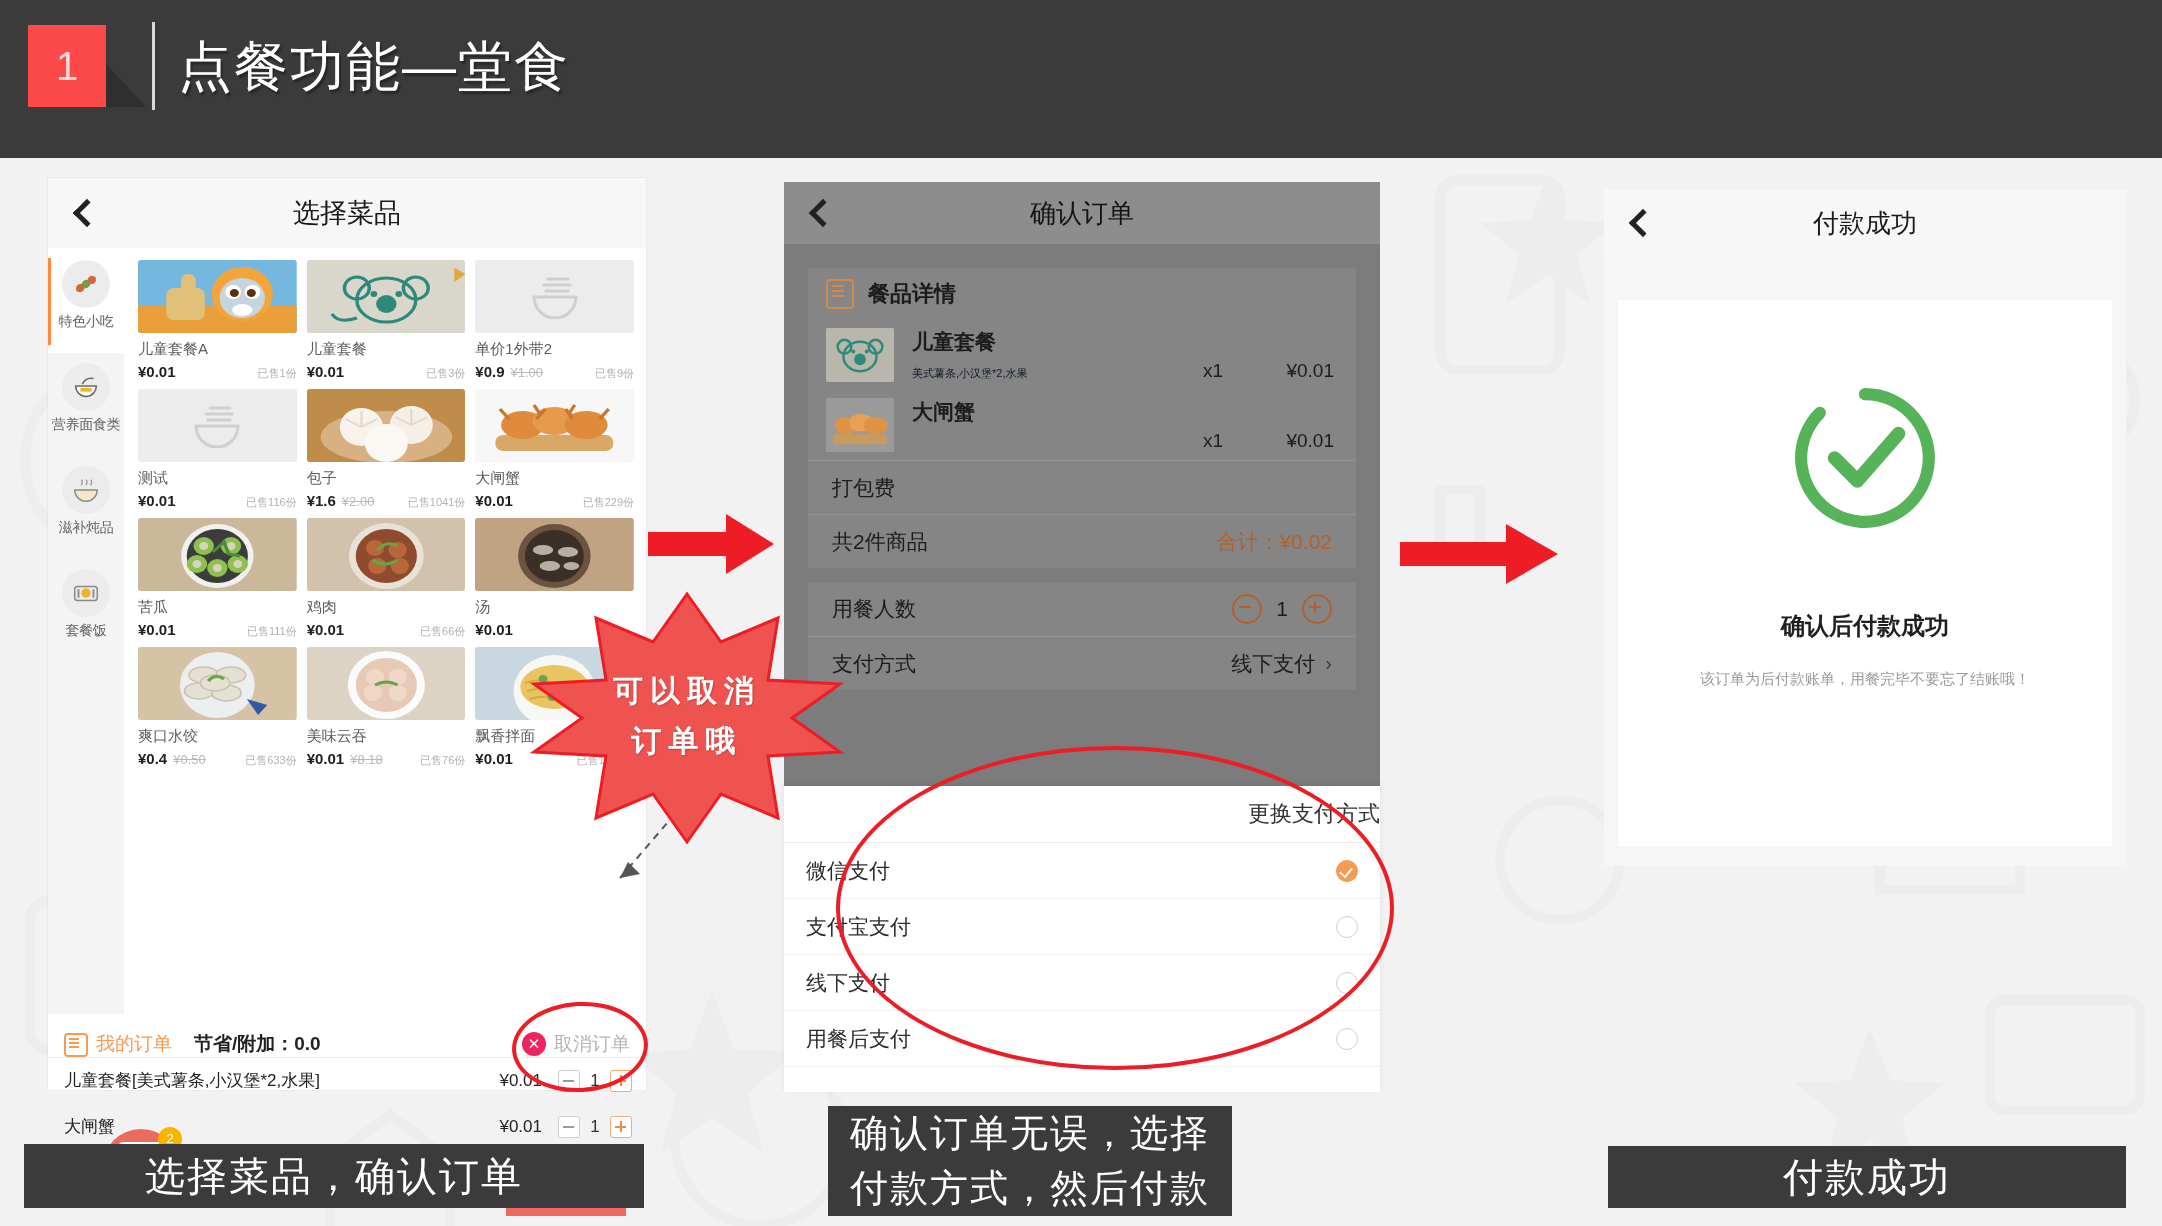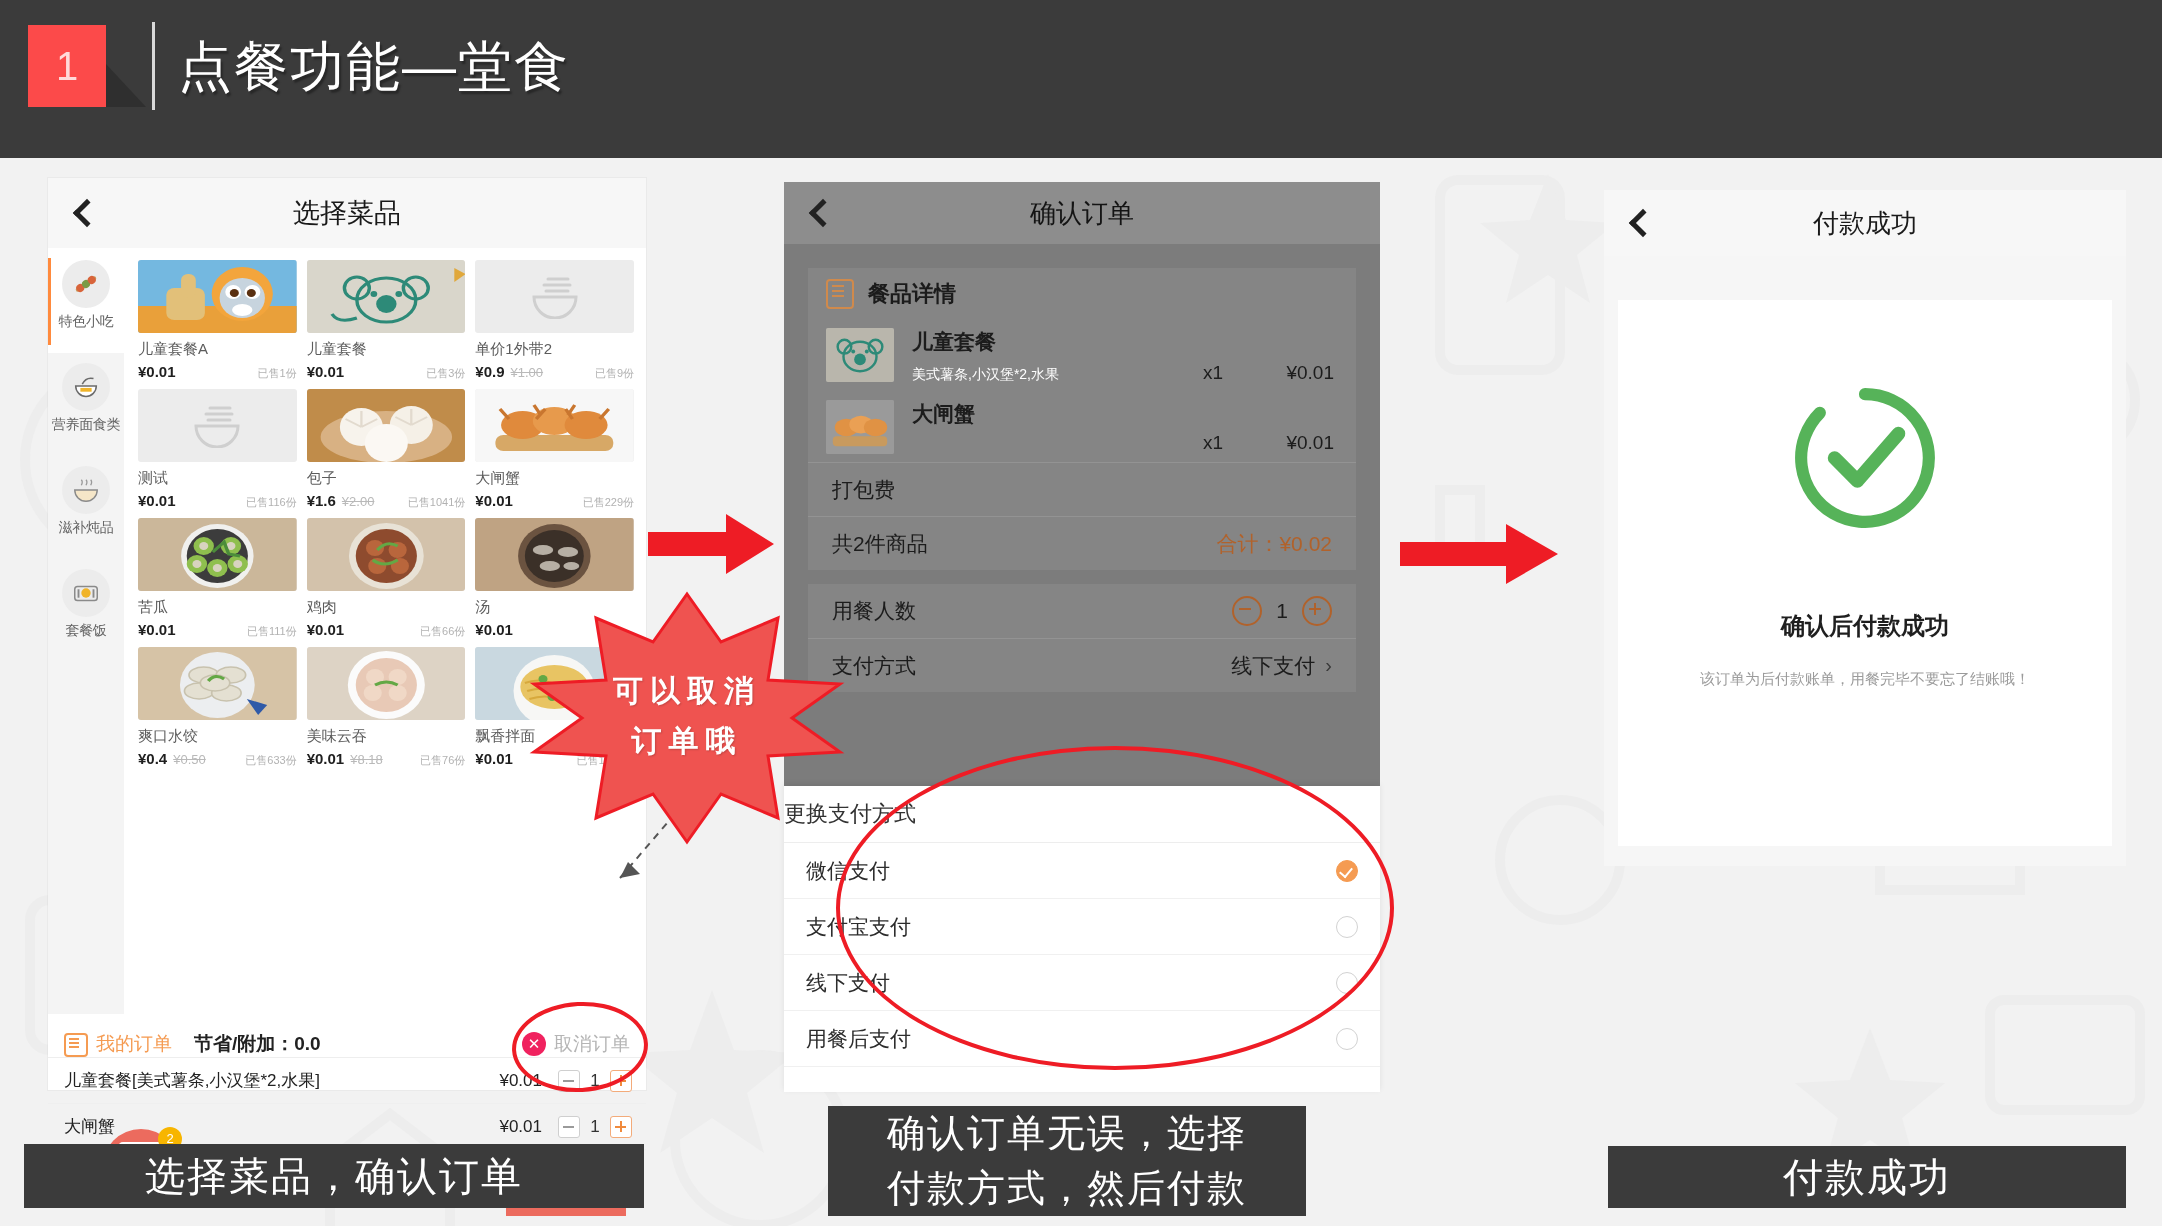--- a/index.html
+++ b/index.html
@@ -153,21 +153,21 @@
   .p2-sec-icon{width:24px;height:26px;border:2px solid #d08a4c;border-radius:4px;position:relative;}
   .p2-sec-icon:before{
     content:"";position:absolute;left:4px;top:4px;width:12px;height:2px;background:#d08a4c;
     box-shadow:0 5px 0 #d08a4c,0 10px 0 #d08a4c;
   }
   .p2-sec-title{font-size:22px;color:#1b1b1b;margin-left:14px;font-weight:bold;}
   .p2-item{display:flex;padding:8px 22px 8px 18px;align-items:flex-start;}
   .p2-item-img{width:68px;height:54px;background:#9a9a9a;flex:none;overflow:hidden;border-radius:2px;}
   .p2-item-mid{margin-left:18px;flex:1;}
   .p2-item-name{font-size:21px;color:#1c1c1c;font-weight:bold;}
-  .p2-item-desc{font-size:14px;color:#ffffff;margin-top:10px;}
+  .p2-item-desc{font-size:11px;color:#0f172a;margin-top:10px;}
   .p2-item-qty{width:70px;text-align:center;font-size:19px;color:#1c1c1c;align-self:flex-end;}
   .p2-item-price{width:86px;text-align:right;font-size:19px;color:#1c1c1c;align-self:flex-end;}
   .p2-row{
     display:flex;align-items:center;height:54px;padding:16px 24px;box-sizing:border-box;
     border-top:1px solid rgba(255,255,255,.12);font-size:21px;color:#1c1c1c;
   }
   .p2-row .right{margin-left:auto;}
   .p2-total-val{color:#b1622b;font-size:21px;}
   #p2-card2{margin:14px 24px 0 24px;background:rgba(255,255,255,.07);}
   .p2-stepper{display:flex;align-items:center;gap:14px;font-size:21px;color:#b1622b;}
@@ -178,21 +178,21 @@
   .p2-circ.plus:after{content:"";position:absolute;left:10px;top:5px;width:2px;height:12px;background:#b1622b;}
   .p2-people-num{color:#1c1c1c;}
   .p2-chev{margin-left:10px;color:#3a3a3a;font-size:20px;}
 
   
   #p2-sheet{
     position:absolute;left:784px;top:786px;width:596px;height:306px;background:#fff;z-index:4;
     box-shadow:0 -2px 6px rgba(0,0,0,.08);
   }
   #p2-sheet-title{
-    height:56px;line-height:56px;text-align:left;font-size:22px;color:#333;
+    height:56px;line-height:56px;text-align:right;font-size:22px;color:#333;
     border-bottom:1px solid #ededed;
   }
   .pay-opt{
     height:56px;display:flex;align-items:center;padding:0 22px;box-sizing:border-box;
     border-bottom:1px solid #f0f0f0;font-size:21px;color:#2c2c2c;
   }
   .pay-radio{
     margin-left:auto;width:20px;height:20px;border-radius:50%;border:1px solid #d2d2d2;background:#fff;
   }
   .pay-radio.checked{
@@ -232,21 +232,21 @@
   .ellipse{position:absolute;z-index:7;border:4px solid #ee1c25;border-radius:50%;}
   #ellipse-confirm{left:512px;top:1002px;width:128px;height:82px;transform:rotate(-3deg);}
   #ellipse-pay{left:836px;top:746px;width:550px;height:316px;border-width:4px;}
 
   
   .caption{
     position:absolute;background:#3b3b3b;color:#fff;text-align:center;z-index:8;
     font-size:40px;letter-spacing:2px;
   }
   #caption1{left:24px;top:1144px;width:620px;height:64px;line-height:64px;}
-  #caption2{left:828px;top:1106px;width:478px;height:110px;line-height:55px;font-size:38px;}
+  #caption2{left:828px;top:1106px;width:404px;height:110px;line-height:55px;font-size:38px;}
   #caption3{left:1608px;top:1146px;width:518px;height:62px;line-height:62px;}
 </style>
 </head>
 <body>
 
 <div id="bg-watermark">
   <svg width="2162" height="1066" viewBox="0 0 2162 1066">
     <g fill="none" stroke="#ededed" stroke-width="10">
       <rect x="1440" y="20" width="120" height="190" rx="18"></rect>
       <rect x="1720" y="150" width="190" height="130" rx="14"></rect>

